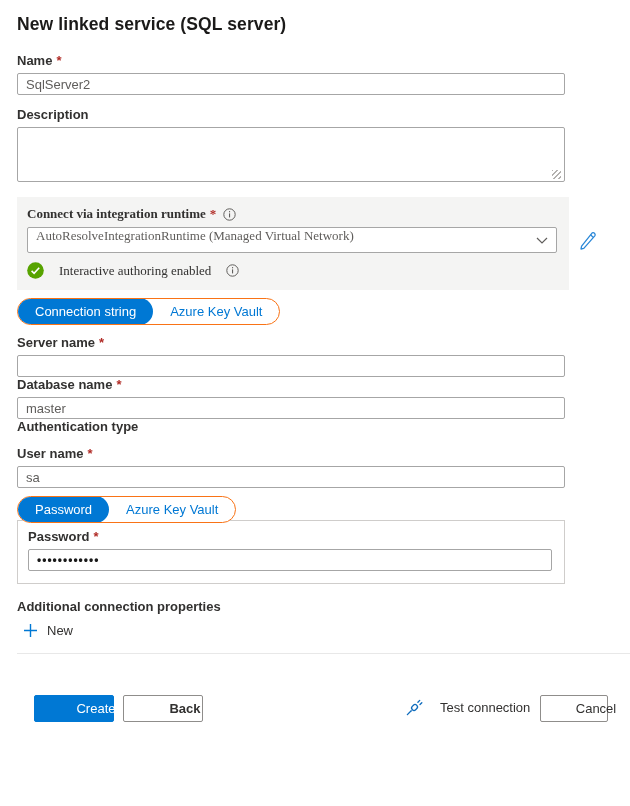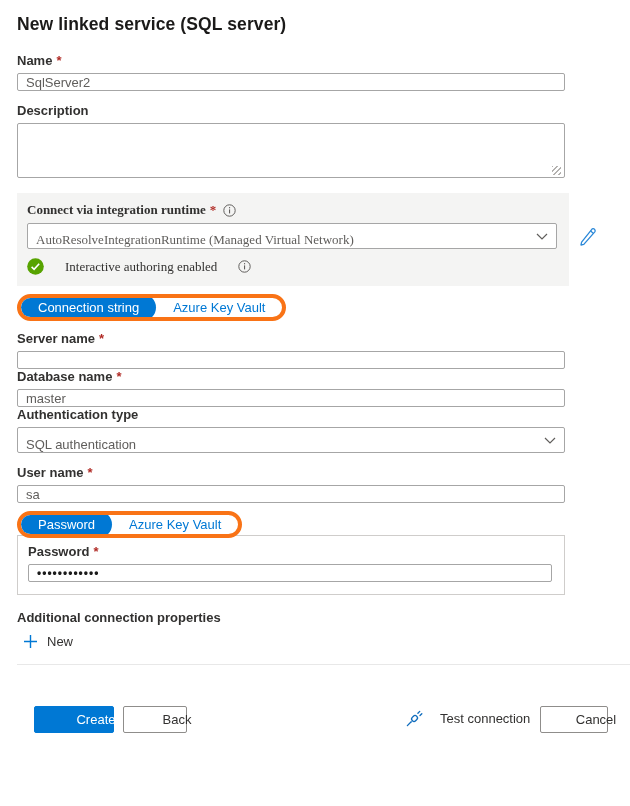--- a/index.html
+++ b/index.html
@@ -13,66 +13,66 @@
   .field-label { font-weight: 700; color: #323130; font-size: 13px; margin-bottom: 5px; display: flex; align-items: center; gap: 4px; }
   .req { color: #b02a25; font-weight: 700; }
 
   .mt18 { margin-top: 18px; }
   .mt16 { }
   .mt12 { margin-top: 12px; }
   .mt10 { margin-top: 10px; }
   .mt8  { margin-top: 8px; }
 
   input.text-input {
-    width: 100%; height: 16px; border: 1px solid #a6a6a6; border-radius: 2px;
-    padding: 8px 8px; font-size: 13px; color: #5f5d5b; outline: none; background: #fff;
+    width: 100%; height: 22px; border: 1px solid #a6a6a6; border-radius: 2px;
+    padding: 0 8px; font-size: 13px; color: #5f5d5b; outline: none; background: #fff;
     font-family: inherit;
   }
   .textarea-wrap { position: relative; width: 100%; }
   textarea.desc-area {
     width: 100%; height: 55px; border: 1px solid #a6a6a6; border-radius: 2px;
     padding: 4px 8px; font-size: 13px; color: #323130; resize: none; outline: none; font-family: inherit;
   }
   .resize-handle {
     position: absolute; right: 4px; bottom: 6px; width: 9px; height: 9px;
     background: repeating-linear-gradient(135deg, #b3b1af 0 1px, transparent 1px 3.5px);
   }
 
   .ir-panel { background: #f4f4f3; margin-top: 12px; padding: 9px 12px 11px 10px; width: 552px; font-family: Liberation Serif, serif; }
   .dropdown {
     position: relative; height: 26px; border: 1px solid #a6a6a6; border-radius: 2px; background: #fff;
-    display: flex; align-items: flex-end; padding: 0 26px 0 8px; color: #5f5d5b; cursor: pointer;
+    display: flex; align-items: flex-start; padding: 0 26px 0 8px; color: #5f5d5b; cursor: pointer;
   }
   .dropdown .chev { position: absolute; right: 8px; top: 9px; }
   .ir-row { position: relative; margin-top: 5px; }
   .pencil-btn { position: absolute; right: -41px; top: 3px; width: 20px; height: 20px; cursor: pointer; }
-  .status-line { display: flex; align-items: center; gap: 21px; margin-top: 9px; color: #323130; }
+  .status-line { display: flex; align-items: center; gap: 15px; margin-top: 9px; color: #323130; }
 
   .pill-group {
-    display: inline-flex; align-items: center; border: 4px solid #f97316; border-radius: 14px;
+    display: inline-flex; align-items: center; border: 1px solid #f97316; border-radius: 14px;
     background: #fff; height: 27px; overflow: hidden;
   }
   .pill { height: 27px; display: flex; align-items: center; padding: 0 17px; font-size: 13px; cursor: pointer; white-space: nowrap; }
   .pill.selected { background: #0078d4; color: #fff; border-radius: 14px; }
   .pill.unselected { color: #0078d4; }
 
   .pw-box { border: 1px solid #cfcdcb; margin-top: -3px; padding: 8px 12px 12px 10px; width: 548px; }
 
   .add-props-label { font-weight: 700; margin-top: 15px; }
   .new-btn { display: inline-flex; align-items: center; gap: 9px; margin-top: 9px; margin-left: 6px; cursor: pointer; color: #323130; }
 
   .footer { position: relative; margin-top: 12px; width: 630px; height: 86px; border-top: 1px solid #e8e8e8; }
   .btn {
     display: flex; align-items: center; justify-content: center; height: 27px; font-size: 13px;
     border-radius: 2px; cursor: pointer; font-family: inherit; padding-left: 44px;
   }
   .btn-primary { background: #0078d4; color: #fff; border: 1px solid #0078d4; }
   .btn-secondary { background: #fff; color: #323130; border: 1px solid #8f8d8b; }
   .create-btn { position: absolute; left: 17px; top: 41px; width: 80px; }
-  .back-btn { position: absolute; left: 106px; top: 41px; width: 64px; }
+  .back-btn { position: absolute; left: 106px; top: 41px; width: 80px; font-weight: bold; }
   .cancel-btn { position: absolute; left: 523px; top: 41px; width: 68px; }
   .success-row { position: absolute; left: 360px; top: 14px; display: flex; align-items: center; gap: 8px; }
   .test-row { position: absolute; left: 388px; top: 44px; display: flex; align-items: center; gap: 16px; cursor: pointer; }
 
   .icon { display: inline-flex; align-items: center; justify-content: center; }
 </style>
 </head>
 <body>
 
 <div class="page">
@@ -160,28 +160,20 @@
     <div class="field-label mt16">
       <span>Database name</span>
       <span class="req">*</span>
     </div>
     <input class="text-input" type="text" value="master" style="">
 
     
     <div class="field-label mt16">
       <span>Authentication type</span>
     </div>
-    <div class="dropdown">
-      <span>SQL authentication</span>
-      <span class="chev icon">
-        <svg width="12" height="8" viewBox="0 0 12 8">
-            <path d="M1 1l5 5 5-5" fill="none" stroke="#605e5c" stroke-width="1.2"></path>
-          </svg>
-      </span>
-    </div>
 
     
     <div class="field-label mt12">
       <span>User name</span>
       <span class="req">*</span>
     </div>
     <input class="text-input" type="text" value="sa" style="">
 
     
     <div class="pill-group mt8" style="position:relative; z-index:2;">

